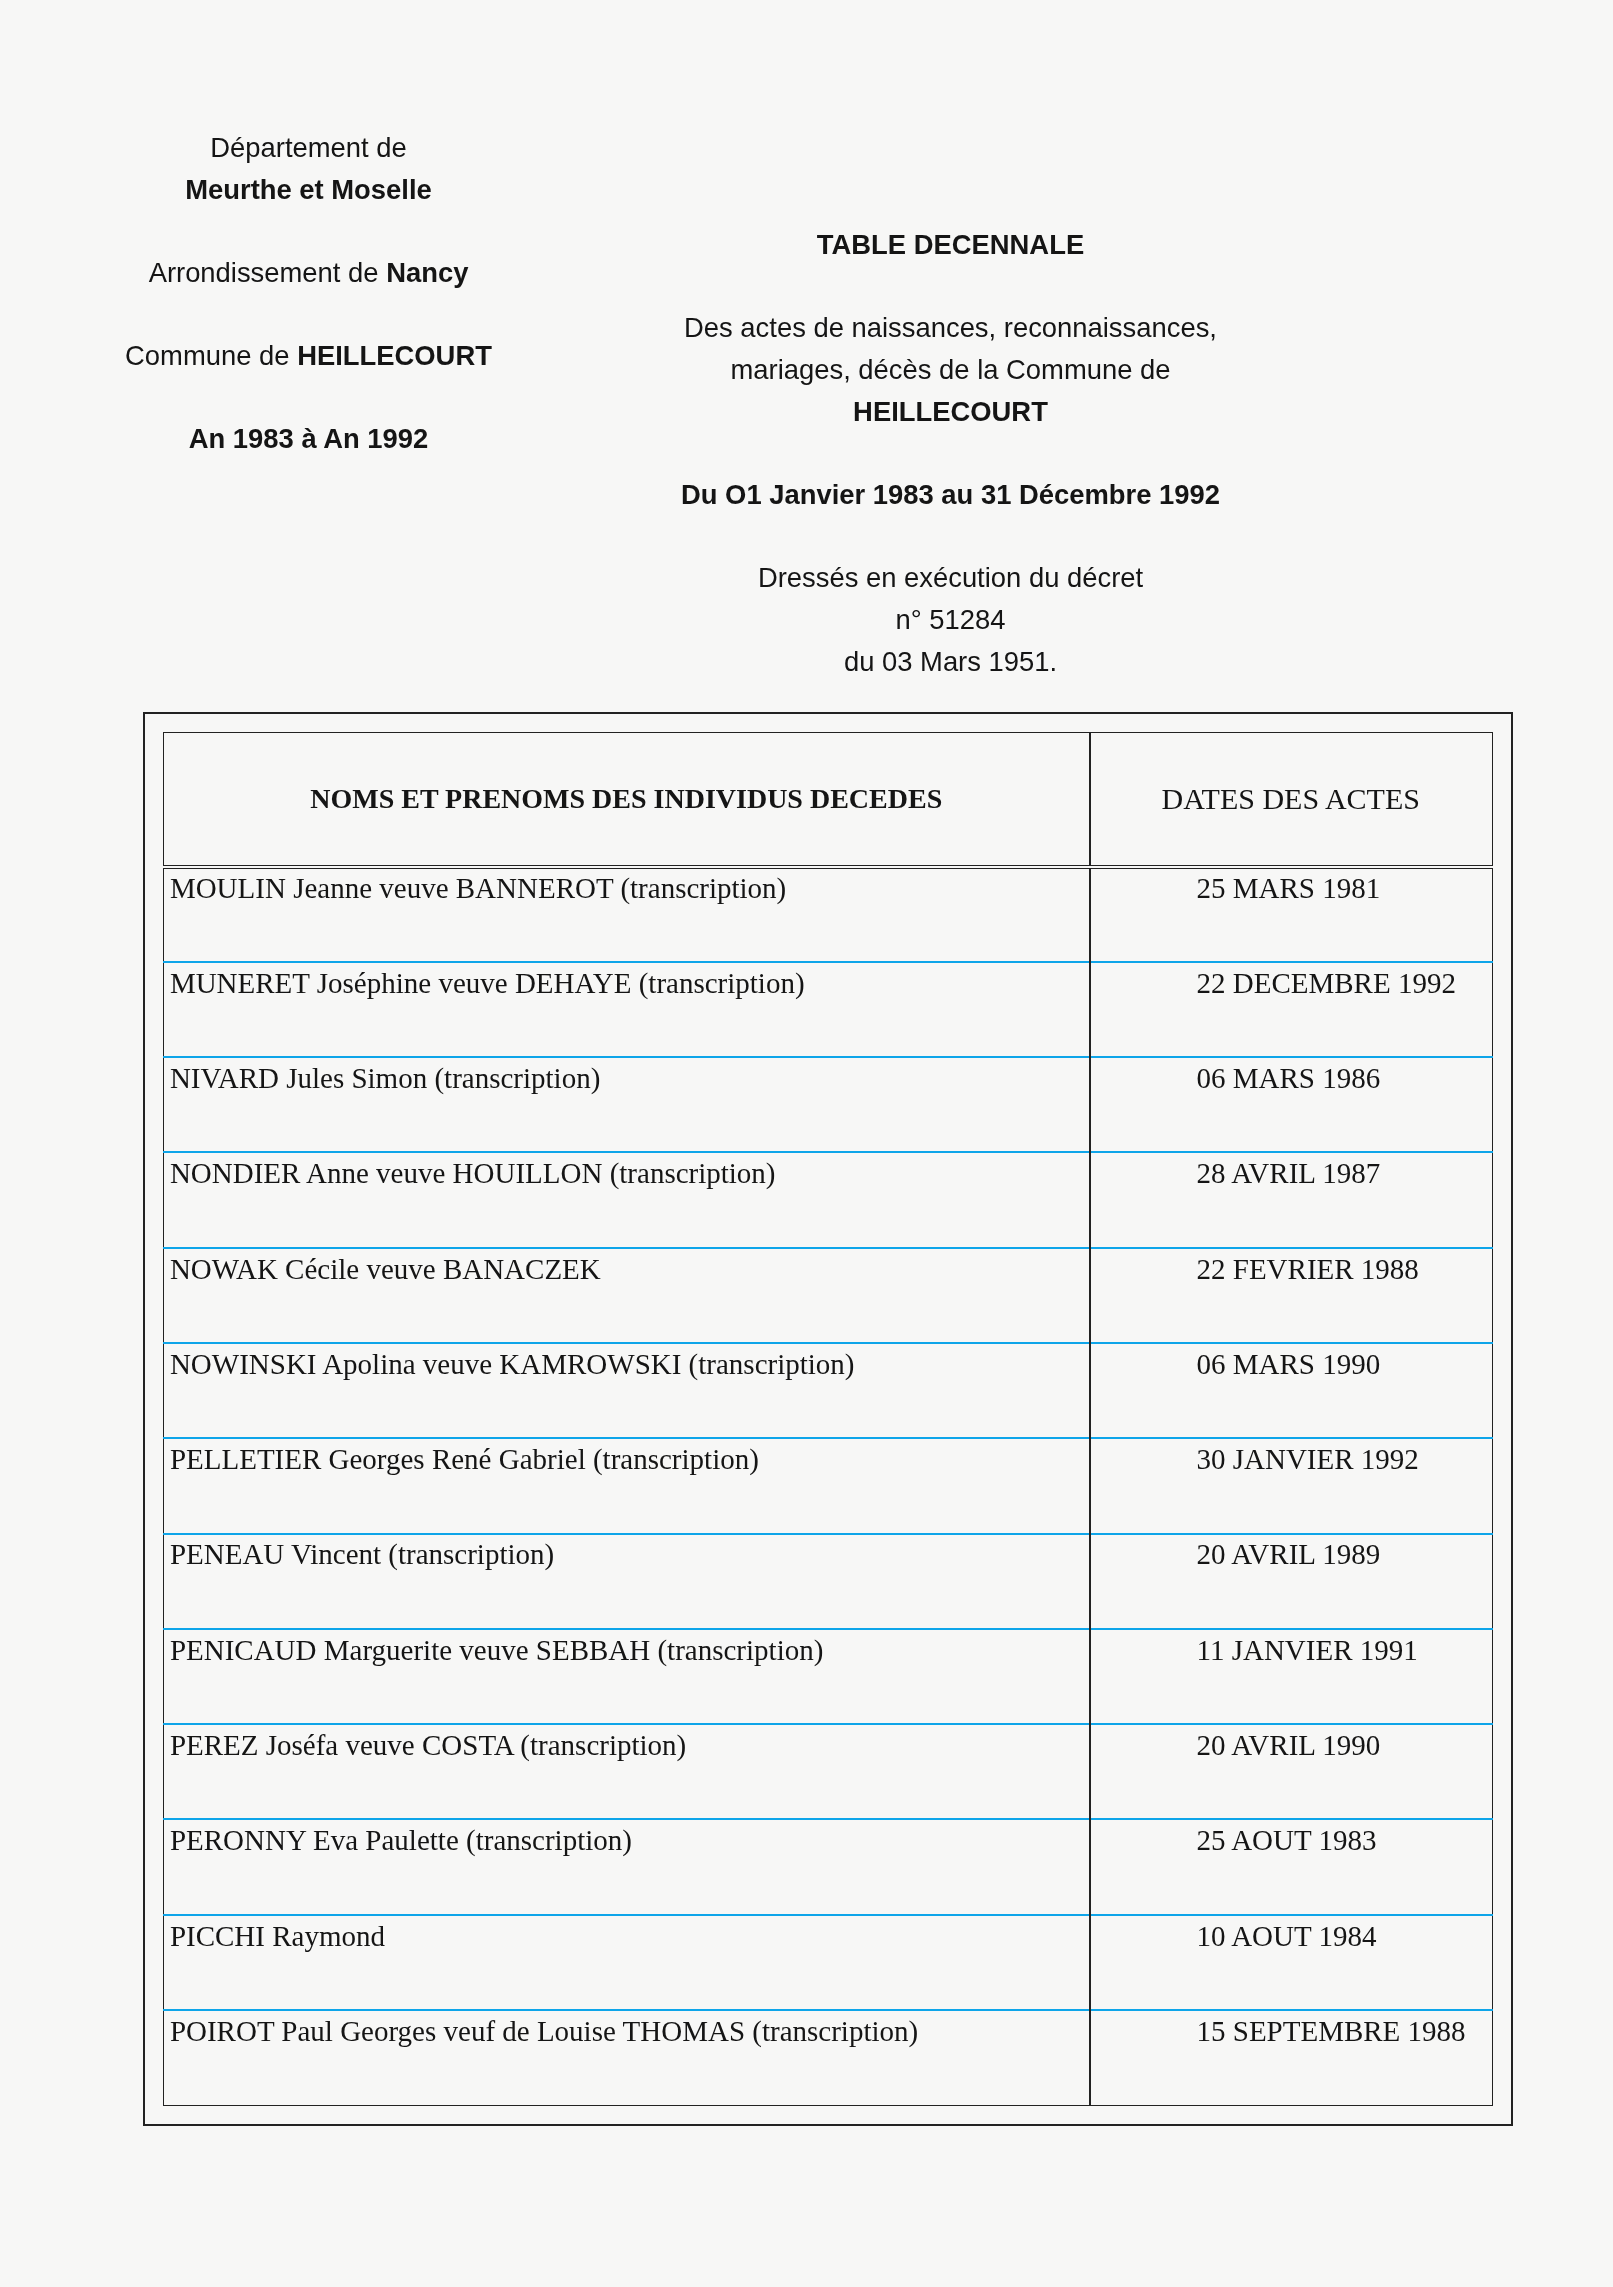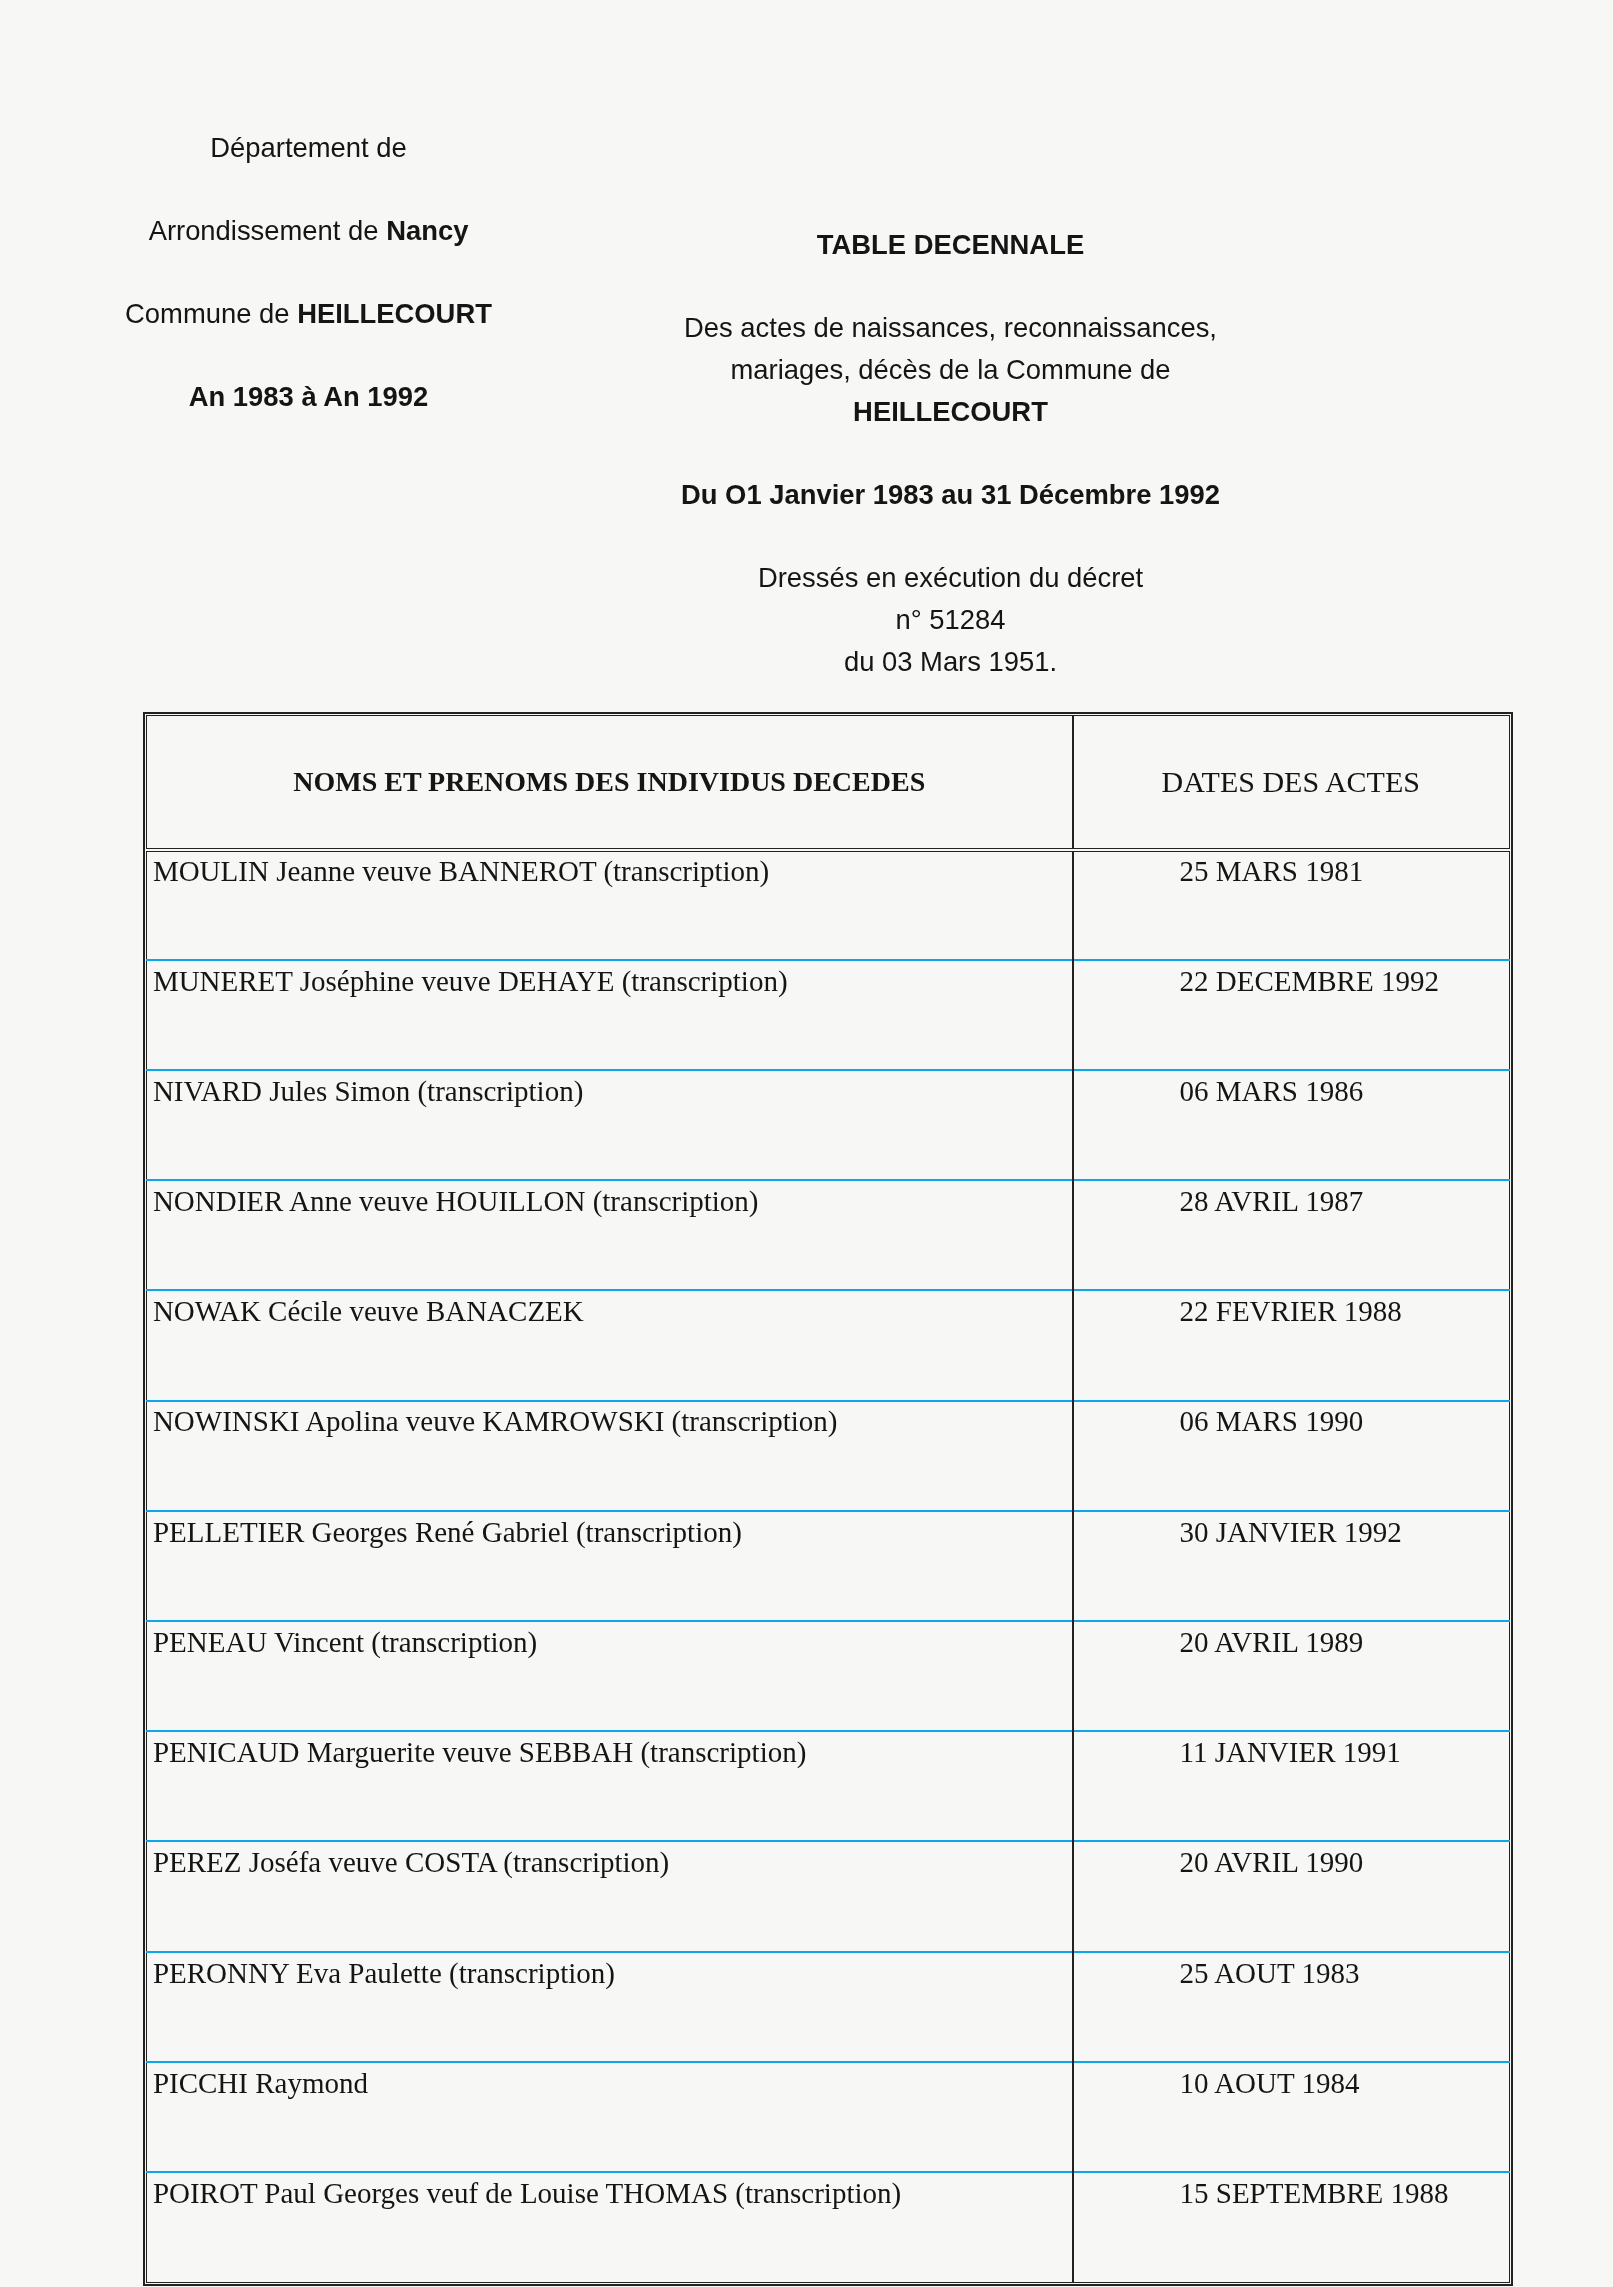--- a/index.html
+++ b/index.html
@@ -17,22 +17,22 @@
   .left-block .gap { height: 41px; }
   b { font-weight: bold; }
   .right-block {
     position: absolute; left: 627px; top: 209px; width: 647px; text-align: center;
     font-size: 27.4px; line-height: 42px; margin-top: 15px;
   }
   .right-block p { margin: 0; }
   .right-block .gap { height: 41px; }
   .title { font-weight: bold; }
   .table-wrap {
-    position: absolute; left: 143px; top: 712px; width: 1370px; height: 1574px;
-    border: 2px solid #222; padding: 1px; box-sizing: border-box;
+    position: absolute; left: 143px; top: 712px; width: 1370px; height: 1414px;
+    border: 2px solid #222; padding: 18px; box-sizing: border-box;
   }
   table.reg {
     width: 100%; height: 100%; border-collapse: collapse;
     border: 1px solid #222; table-layout: fixed;
   }
   table.reg th, table.reg td {
     border-right: 2px solid #222; vertical-align: top; box-sizing: border-box;
   }
   table.reg th:last-child, table.reg td:last-child { border-right: none; }
   table.reg thead th {
@@ -45,20 +45,21 @@
   table.reg tbody tr:first-child td { border-top: none; }
   td.name { padding: 3.9px 0 0 5.9px; }
   td.date { padding: 3.9px 0 0 106px; }
   col.c1 { width: 926px; }
 </style>
 </head>
 <body>
 
 <div class="left-block sans">
   <p>Département de</p>
+  <p><b>Meurthe et Moselle</b></p>
   <div class="gap"></div>
   <p><span>Arrondissement de</span> <b>Nancy</b></p>
   <div class="gap"></div>
   <p><span>Commune de</span> <b>HEILLECOURT</b></p>
   <div class="gap"></div>
   <p><b>An 1983 à An 1992</b></p>
 </div>
 
 <div class="right-block sans">
   <p class="title">TABLE DECENNALE</p>

